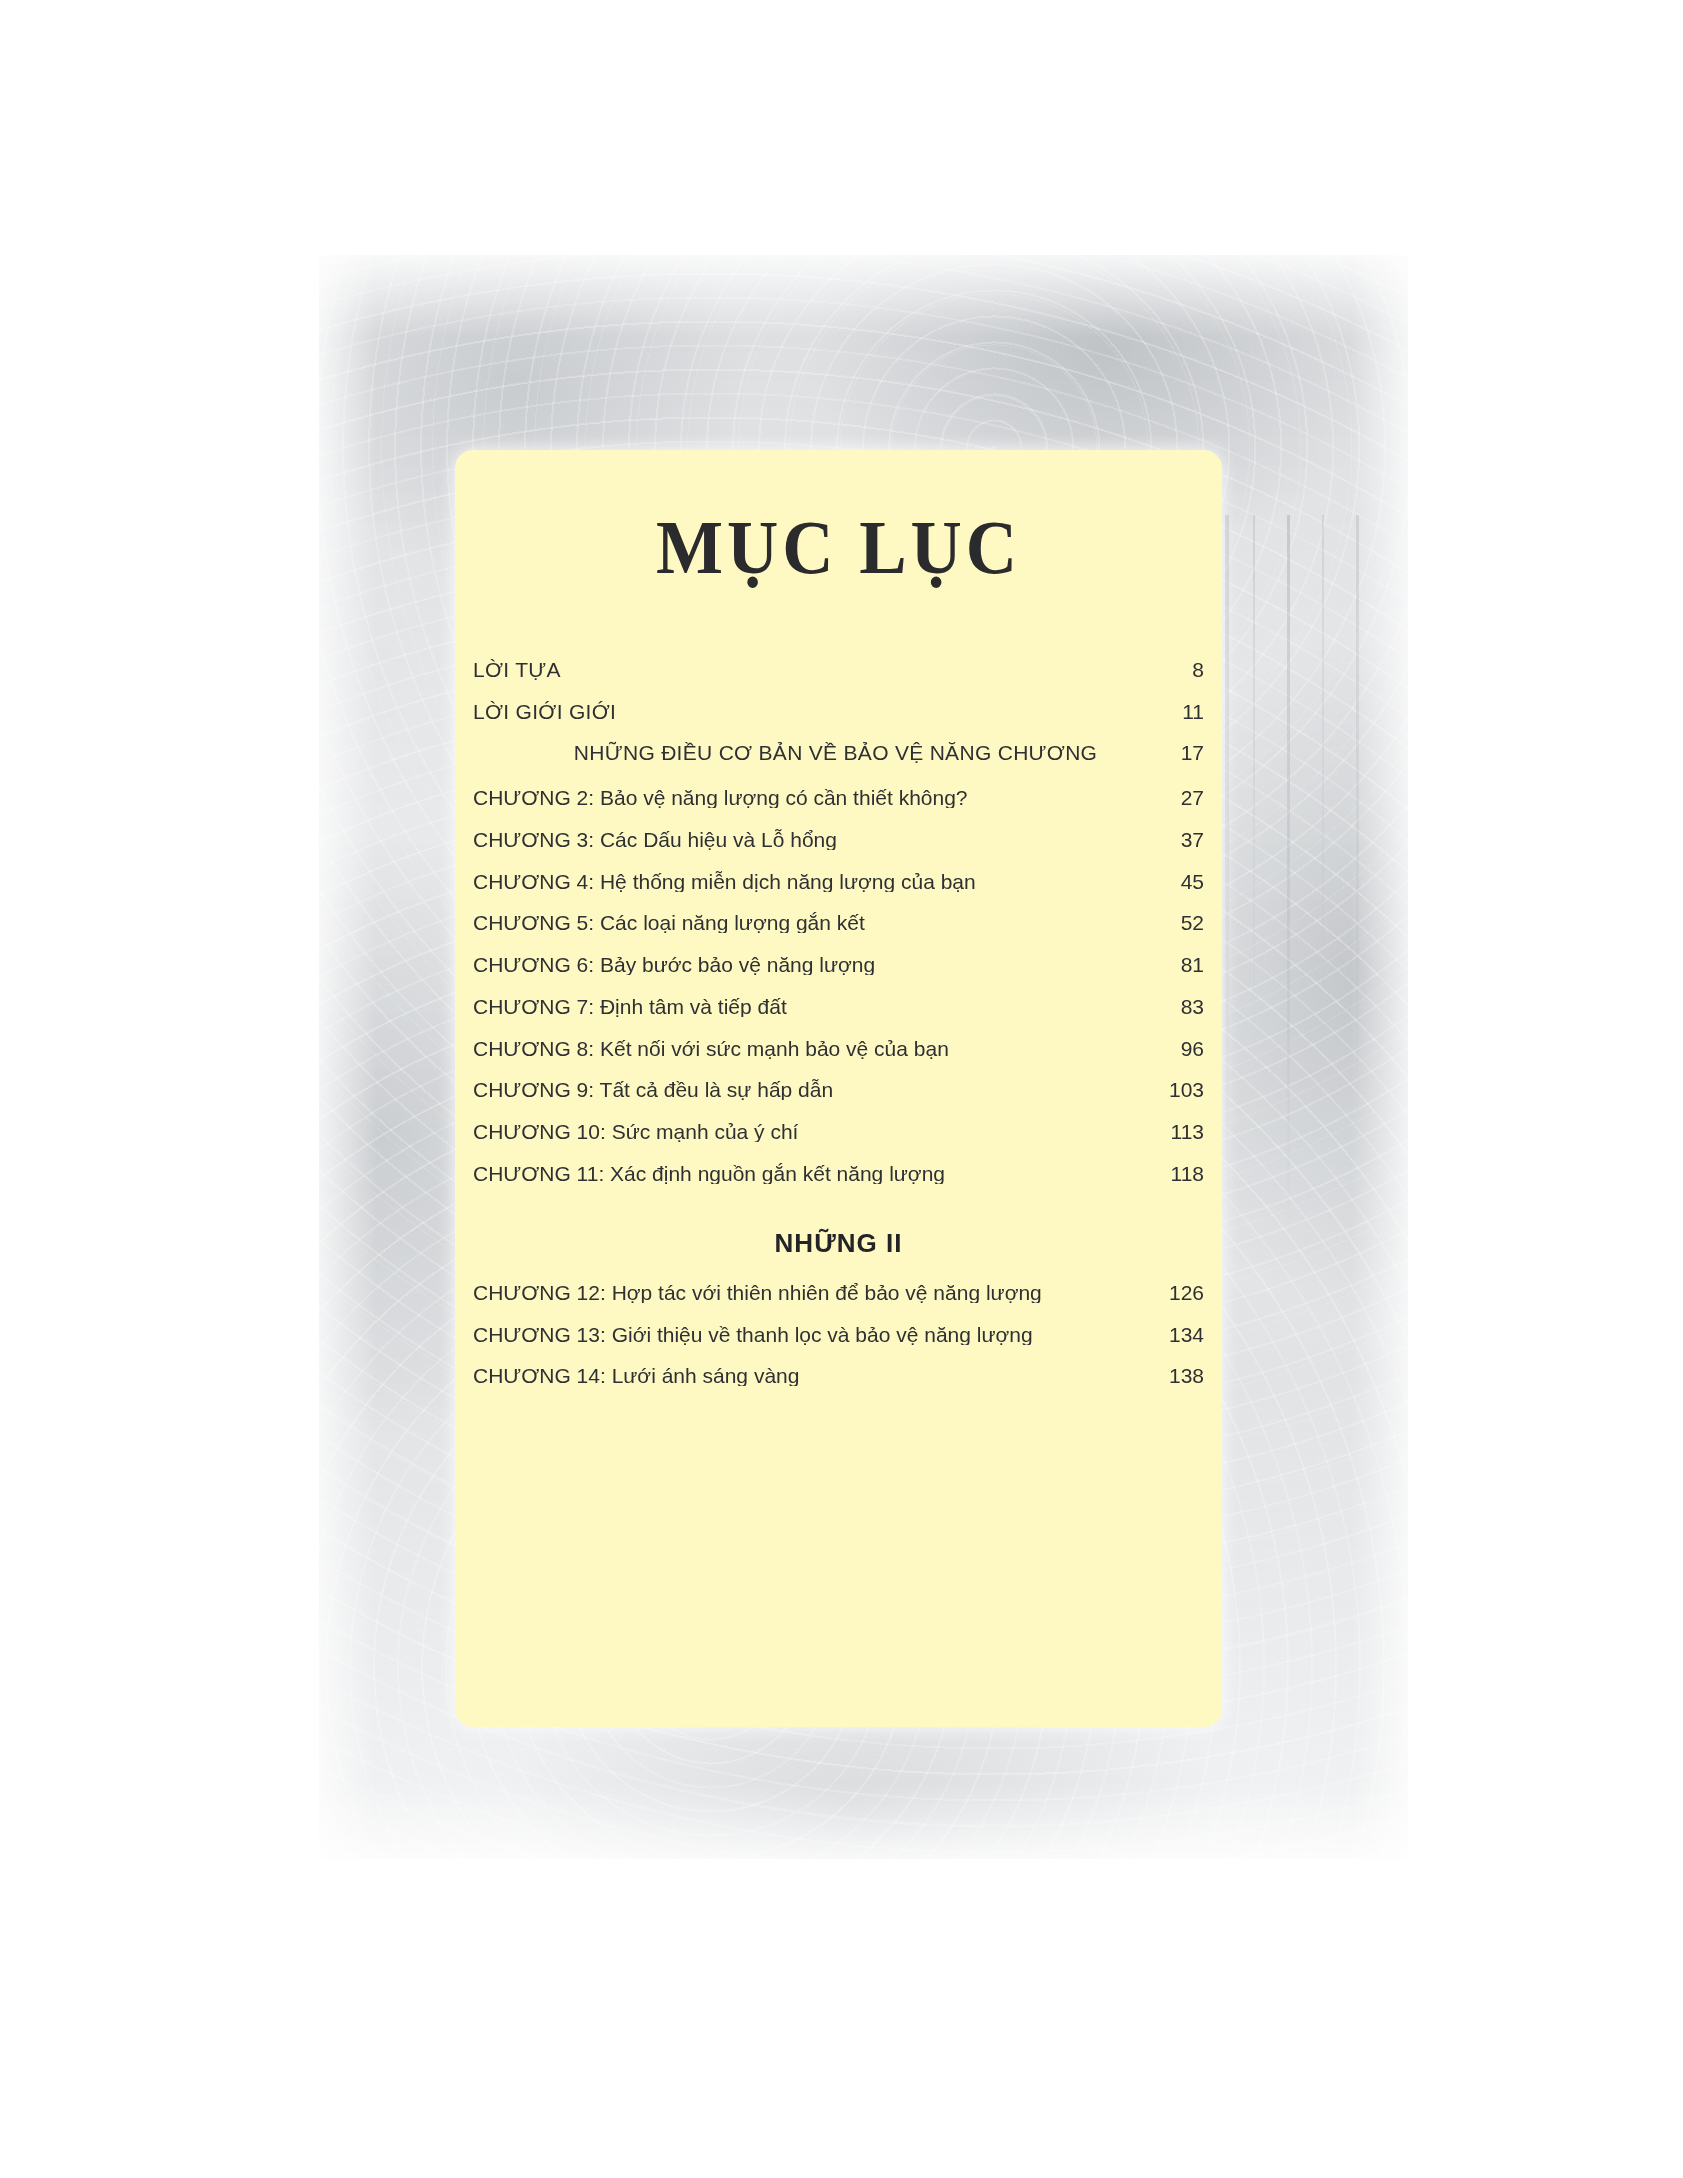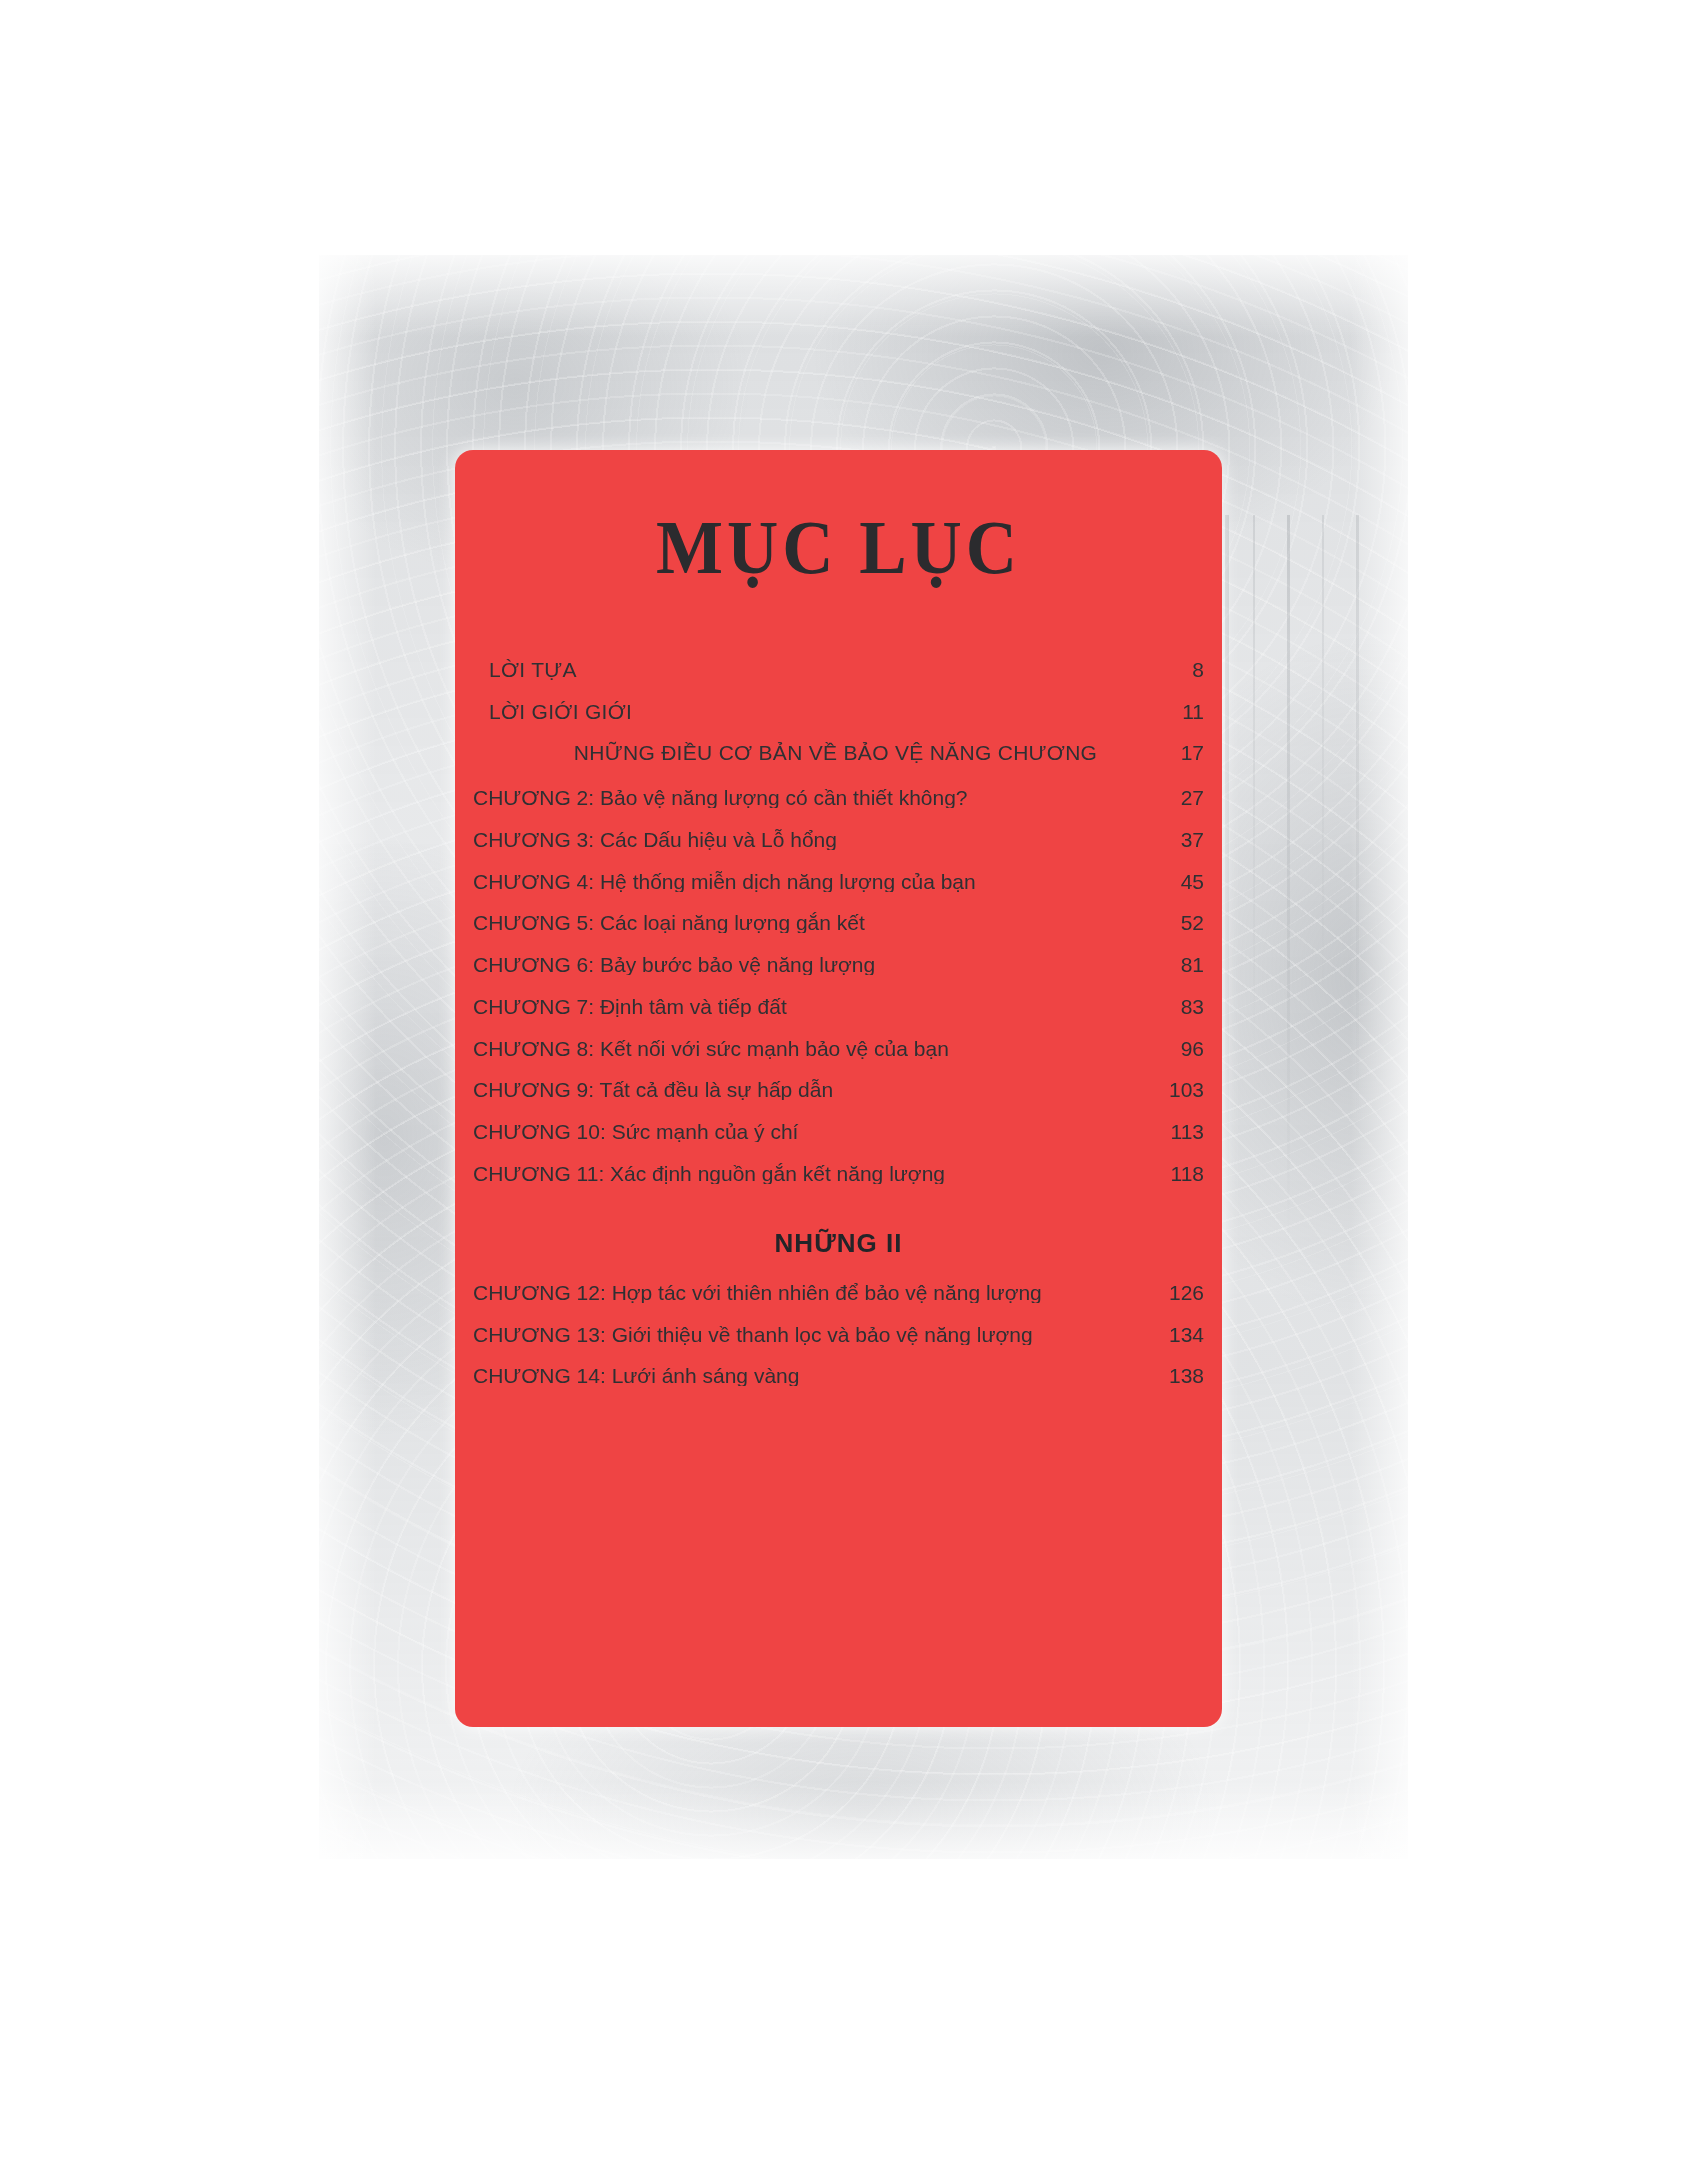--- a/index.html
+++ b/index.html
@@ -79,21 +79,21 @@
     pointer-events: none;
   }
 
   
   .toc-card {
     position: absolute;
     left: 455px;
     top: 450px;
     width: 767px;
     height: 1277px;
-    background: #ef4444;
+    background: #fef9c3;
     border-radius: 18px;
     box-shadow: 0 0 18px rgba(255,255,255,0.9);
   }
 
   .toc-inner {
     position: absolute;
     left: 0;
     top: 0;
     width: 767px;
     padding: 0;
@@ -131,21 +131,21 @@
     text-overflow: ellipsis;
   }
   .row .page-num {
     flex: 0 0 auto;
     width: 57px;
     text-align: right;
     font-size: 21px;
     color: #2f3033;
   }
 
-  .row.upper .label { letter-spacing: 0.3px; margin-left: 16px; }
+  .row.upper .label { letter-spacing: 0.3px; }
 
   
   .part-heading {
     text-align: center;
     font-size: 26px;
     font-weight: bold;
     color: #232428;
     letter-spacing: 1px;
     margin: 34px 0 4px 0;
   }

